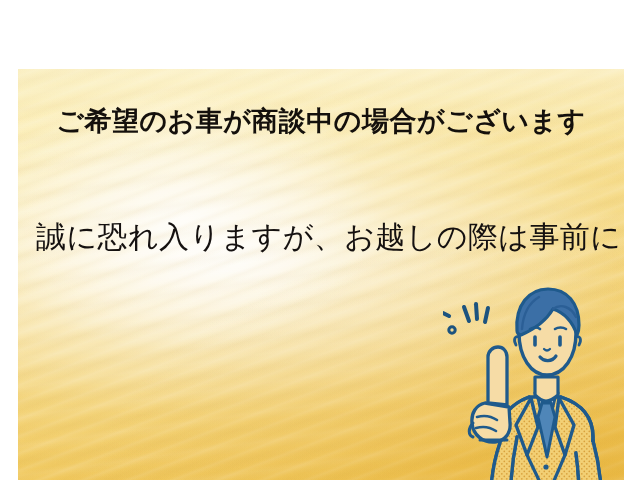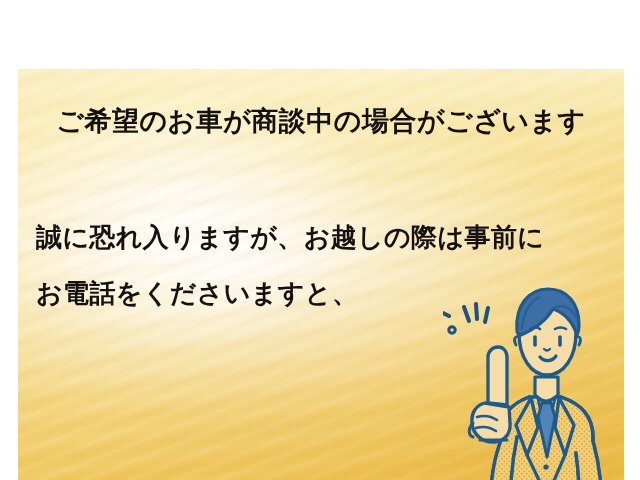--- a/index.html
+++ b/index.html
@@ -128,22 +128,22 @@
     white-space: nowrap;
   }
 
   #body-lines {
     position: absolute;
     left: 18px;
     top: 140px;
     width: 580px;
   }
   #body-lines .bline {
-    font-size: 26px;
-    font-weight: 700;
+    font-size: 30px;
+    font-weight: 400;
     color: #151110;
     line-height: 56px;
     letter-spacing: 0.4px;
     white-space: nowrap;
   }
 
   
   #figure {
     position: absolute;
     left: 425px;
@@ -165,21 +165,20 @@
     <div class="satin2"></div>
     <div class="headwash"></div>
     <div class="warm"></div>
 
     <div class="text-layer">
 
       <div id="headline">ご希望のお車が商談中の場合がございます</div>
 
       <div id="body-lines">
         <div class="bline">誠に恐れ入りますが、お越しの際は事前に</div>
-        <div class="bline">お電話をくださいますと、</div>
       </div>
 
     </div>
 
     <div id="figure">
       <svg viewBox="0 0 200 236" xmlns="http://www.w3.org/2000/svg" aria-hidden="true">
         <defs>
           <pattern id="suitdots" width="5" height="5" patternUnits="userSpaceOnUse">
             <rect width="5" height="5" fill="#f2cf74"></rect>
             <circle cx="1.3" cy="1.3" r="0.85" fill="#d9a23d"></circle>

